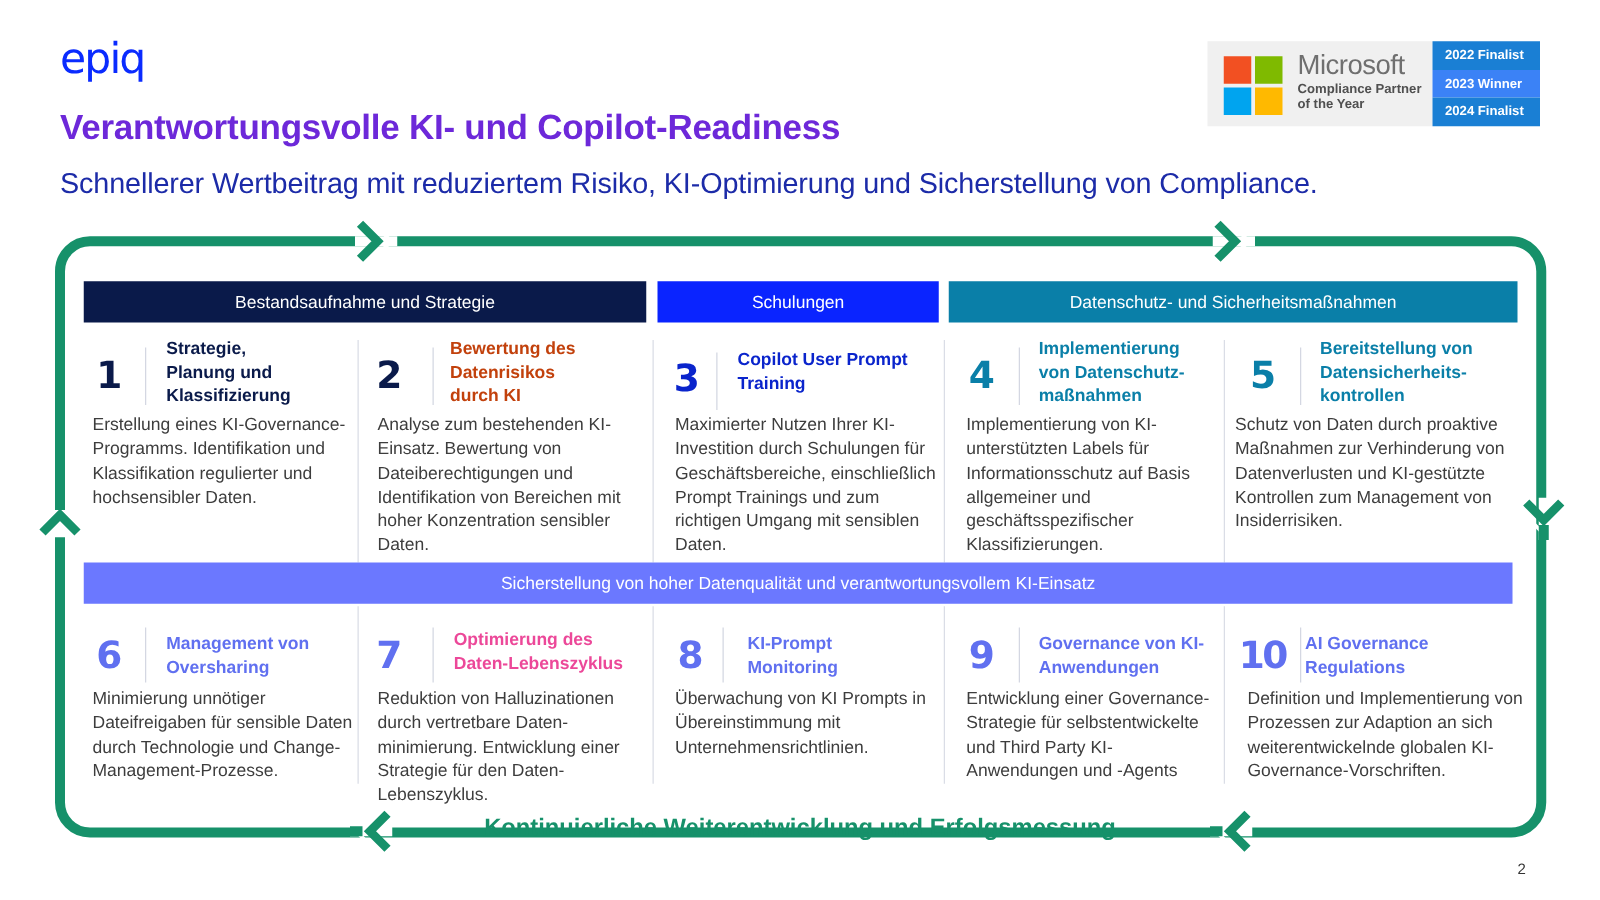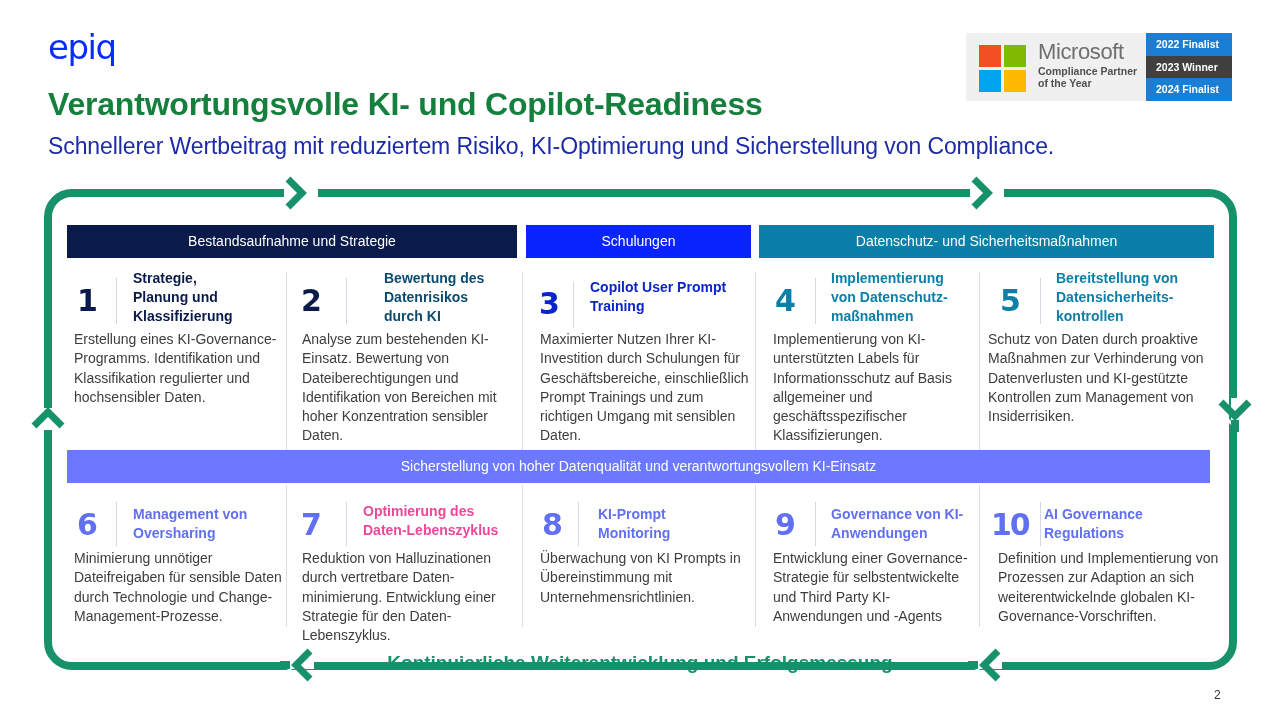--- a/index.html
+++ b/index.html
@@ -1,20 +1,20 @@
 <!DOCTYPE html>
 <html><head>
 <meta charset="utf-8">
 <style>
   * { box-sizing: border-box; margin: 0; padding: 0; }
   html, body { width: 1280px; height: 720px; background: #ffffff; overflow: hidden; }
   body { position: relative; font-family: "Liberation Sans", "DejaVu Sans", sans-serif; color: #3b3b3b; }
 
   .logo { position: absolute; left: 48px; top: 30px; font-family: "DejaVu Sans", sans-serif; font-size: 34px; font-weight: 400; color: #0a2bff; letter-spacing: -1.5px; line-height: 1; }
-  .title { position: absolute; left: 48px; top: 86px; font-size: 32px; font-weight: 700; color: #15803d; letter-spacing: -0.2px; }
+  .title { position: absolute; left: 48px; top: 86px; font-size: 28px; font-weight: 700; color: #6d28d9; letter-spacing: -0.2px; }
   .subtitle { position: absolute; left: 48px; top: 133px; font-size: 23px; color: #1c2ba8; letter-spacing: -0.1px; }
 
   
   .badge { position: absolute; left: 966px; top: 33px; width: 180px; height: 68px; background: #f0f0f0; }
   .ms-grid { position: absolute; left: 13px; top: 12px; width: 47px; height: 47px; }
   .ms-sq { position: absolute; width: 22px; height: 22px; }
   .ms-text { position: absolute; left: 72px; top: 8px; }
   .ms-name { font-size: 22px; color: #6f6f6f; line-height: 1; letter-spacing: -0.4px; }
   .ms-sub { font-size: 10.5px; color: #505050; line-height: 12px; margin-top: 2px; font-weight: bold; }
   .badge-tags { position: absolute; left: 1146px; top: 33px; width: 86px; height: 68px; }
@@ -55,21 +55,21 @@
     <div class="ms-sq" style="left:25px;top:25px;background:#ffb900"></div>
   </div>
   <div class="ms-text">
     <div class="ms-name">Microsoft</div>
     <div class="ms-sub">Compliance Partner</div>
     <div class="ms-sub" style="margin-top:0">of the Year</div>
   </div>
 </div>
 <div class="badge-tags">
   <div class="tag" style="background:#1a7fd4">2022 Finalist</div>
-  <div class="tag" style="background:#404040">2023 Winner</div>
+  <div class="tag" style="background:#3b82f6">2023 Winner</div>
   <div class="tag" style="background:#1a7fd4">2024 Finalist</div>
 </div>
 
 <div class="loop"></div>
 
 <svg class="arrow-svg" style="left:284px;top:176px" width="34" height="34">
   <rect x="0" y="13" width="34" height="8" fill="#ffffff"></rect>
   <polyline points="4,3 18,17 4,31" fill="none" stroke="#16916a" stroke-width="7"></polyline>
   <polyline points="15,3 29,17 15,31" fill="none" stroke="#ffffff" stroke-width="3"></polyline>
 </svg>
@@ -122,21 +122,21 @@
   <div class="vline" style="left:116px;top:278px;height:46px"></div>
   <div class="ctitle" style="left:133px;top:269px;width:150px;white-space:pre-line;color:#0a1a4a">Strategie,
 Planung und
 Klassifizierung</div>
   <div class="cdesc" style="left:74px;top:330px;width:208px">Erstellung eines KI-Governance-Programms. Identifikation und Klassifikation regulierter und hochsensibler Daten.</div>
 </div>
 
 <div class="card">
   <div class="num" style="left:301px;top:286px;color:#0a1a4a">2</div>
   <div class="vline" style="left:346px;top:278px;height:46px"></div>
-  <div class="ctitle" style="left:384px;top:269px;width:150px;white-space:pre-line;color:#0c4a6e">Bewertung des
+  <div class="ctitle" style="left:360px;top:269px;width:150px;white-space:pre-line;color:#c2410c">Bewertung des
 Datenrisikos
 durch KI</div>
   <div class="cdesc" style="left:302px;top:330px;width:216px">Analyse zum bestehenden KI-Einsatz. Bewertung von Dateiberechtigungen und Identifikation von Bereichen mit hoher Konzentration sensibler Daten.</div>
 </div>
 
 <div class="card">
   <div class="num" style="left:539px;top:289px;color:#0a24cc">3</div>
   <div class="vline" style="left:573px;top:282px;height:46px"></div>
   <div class="ctitle" style="left:590px;top:278px;width:160px;white-space:pre-line;color:#0a24cc">Copilot User Prompt
 Training</div>

